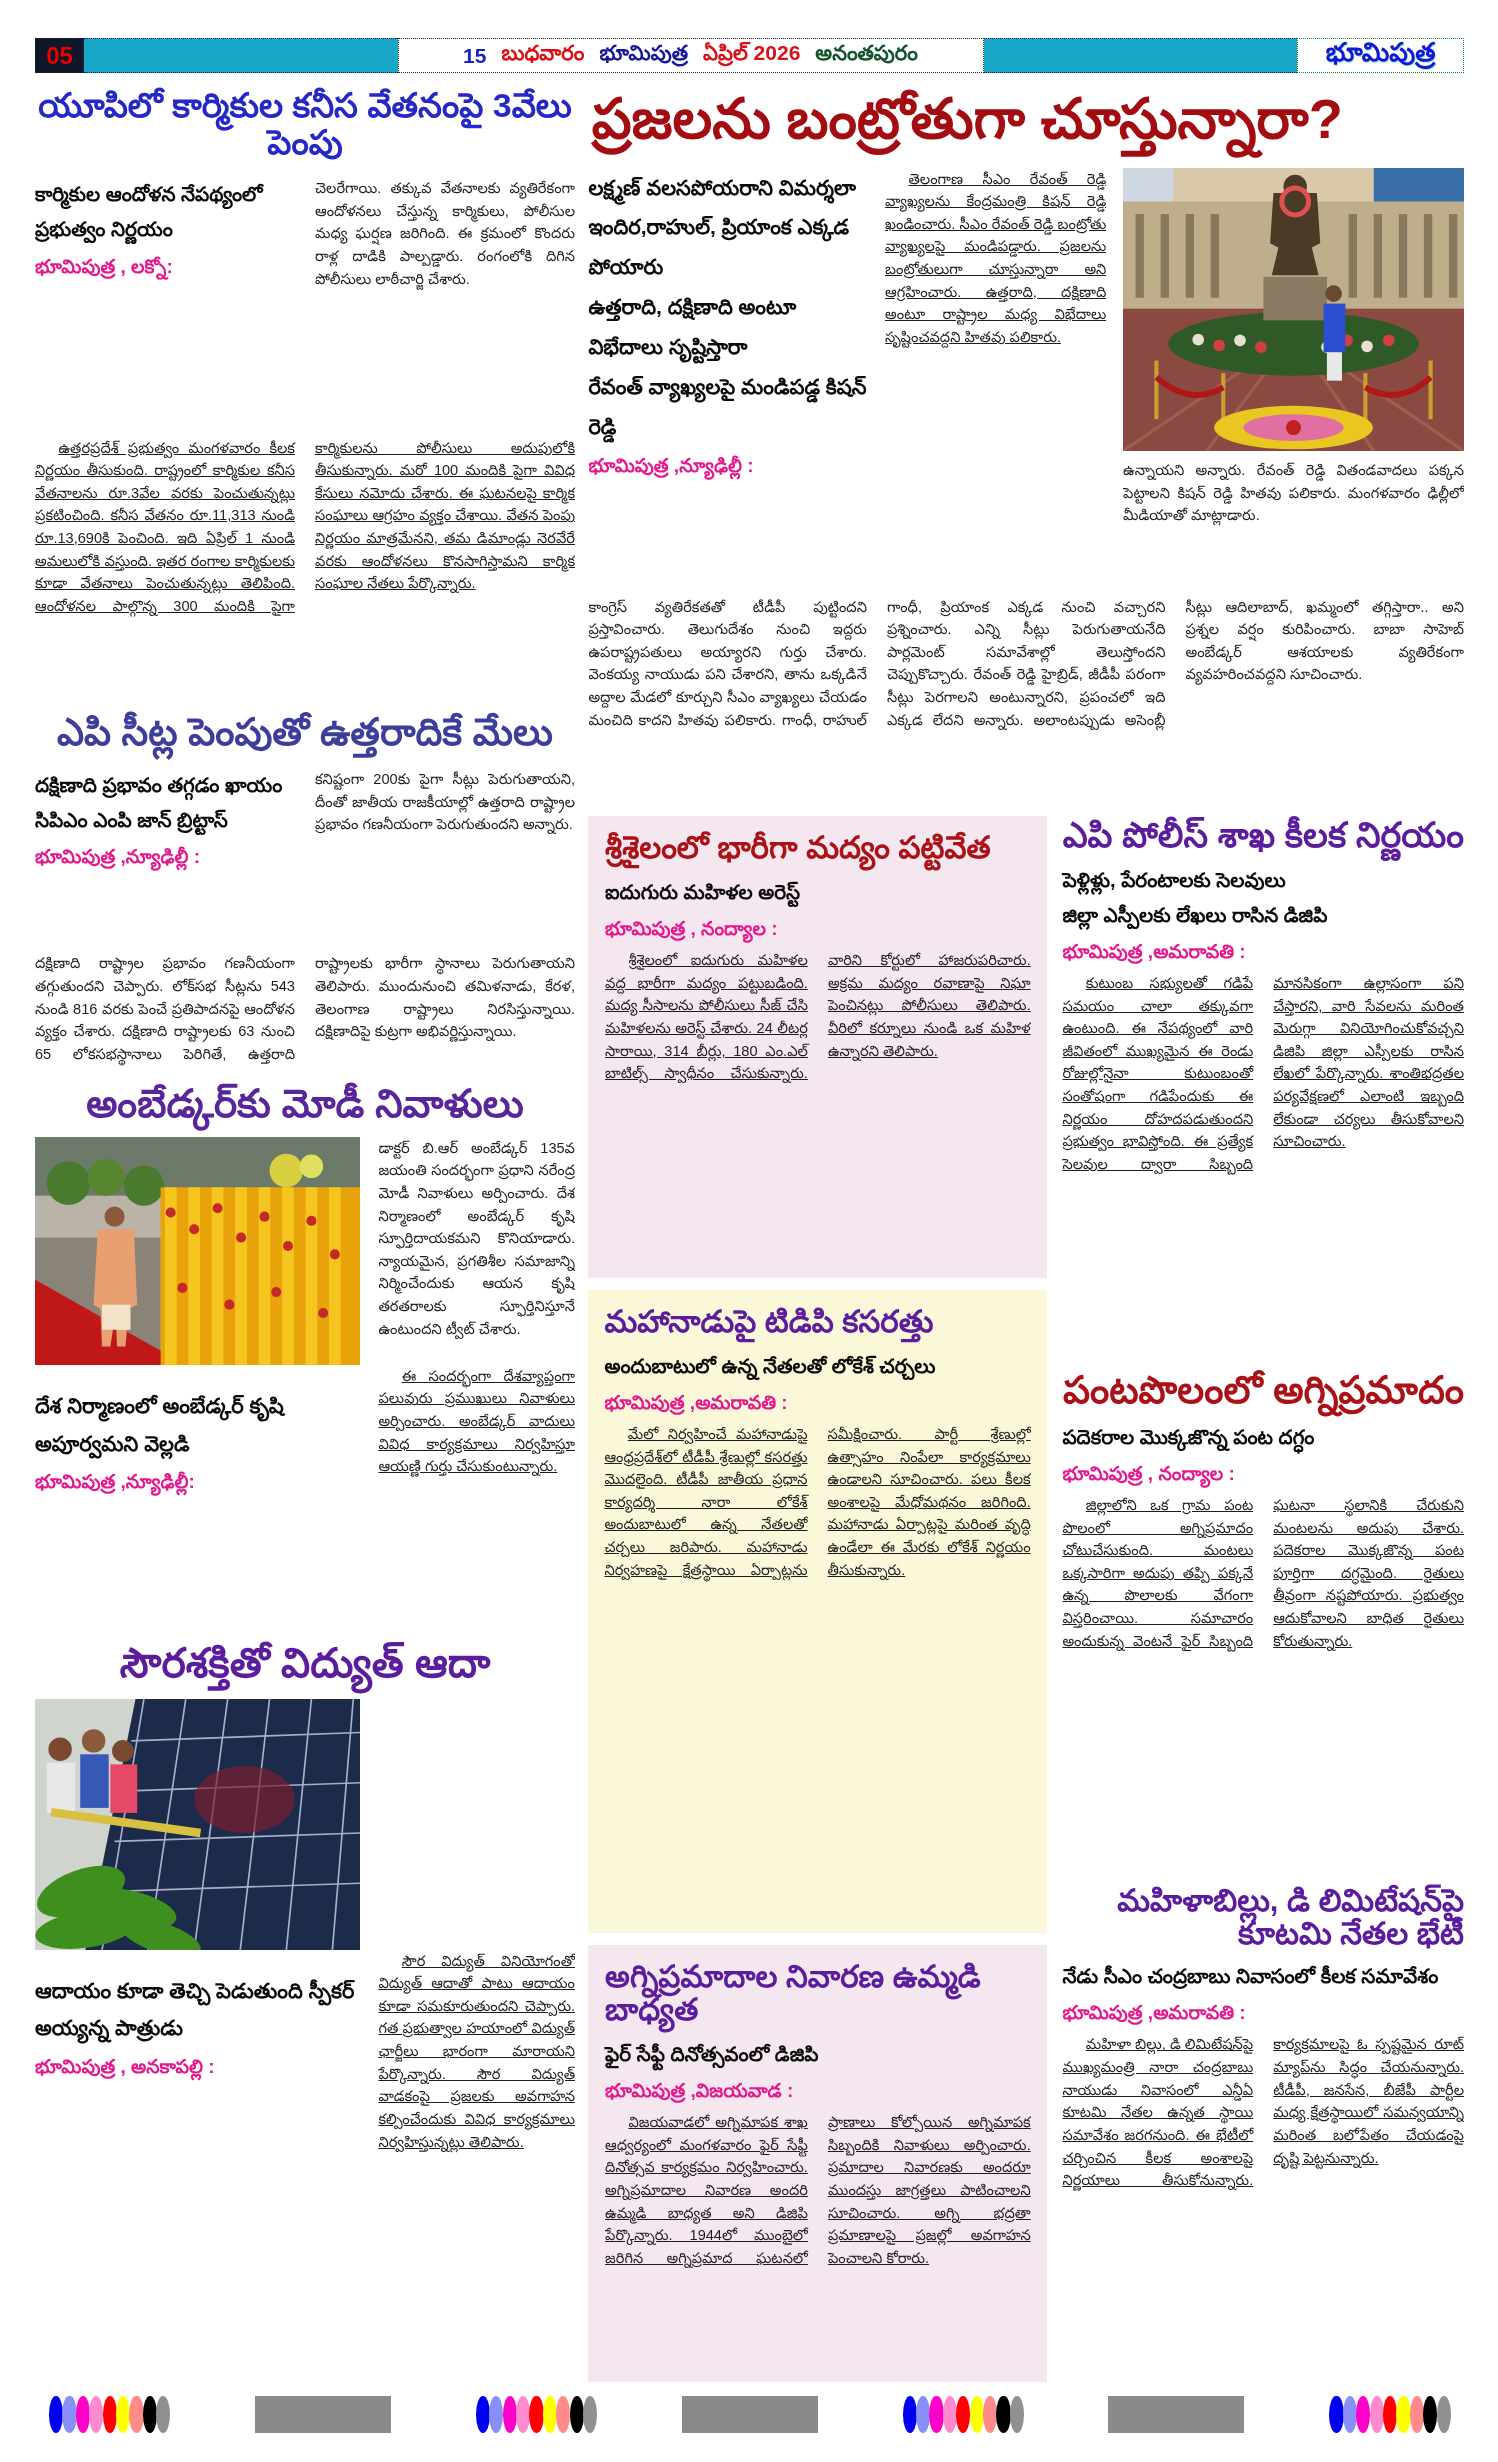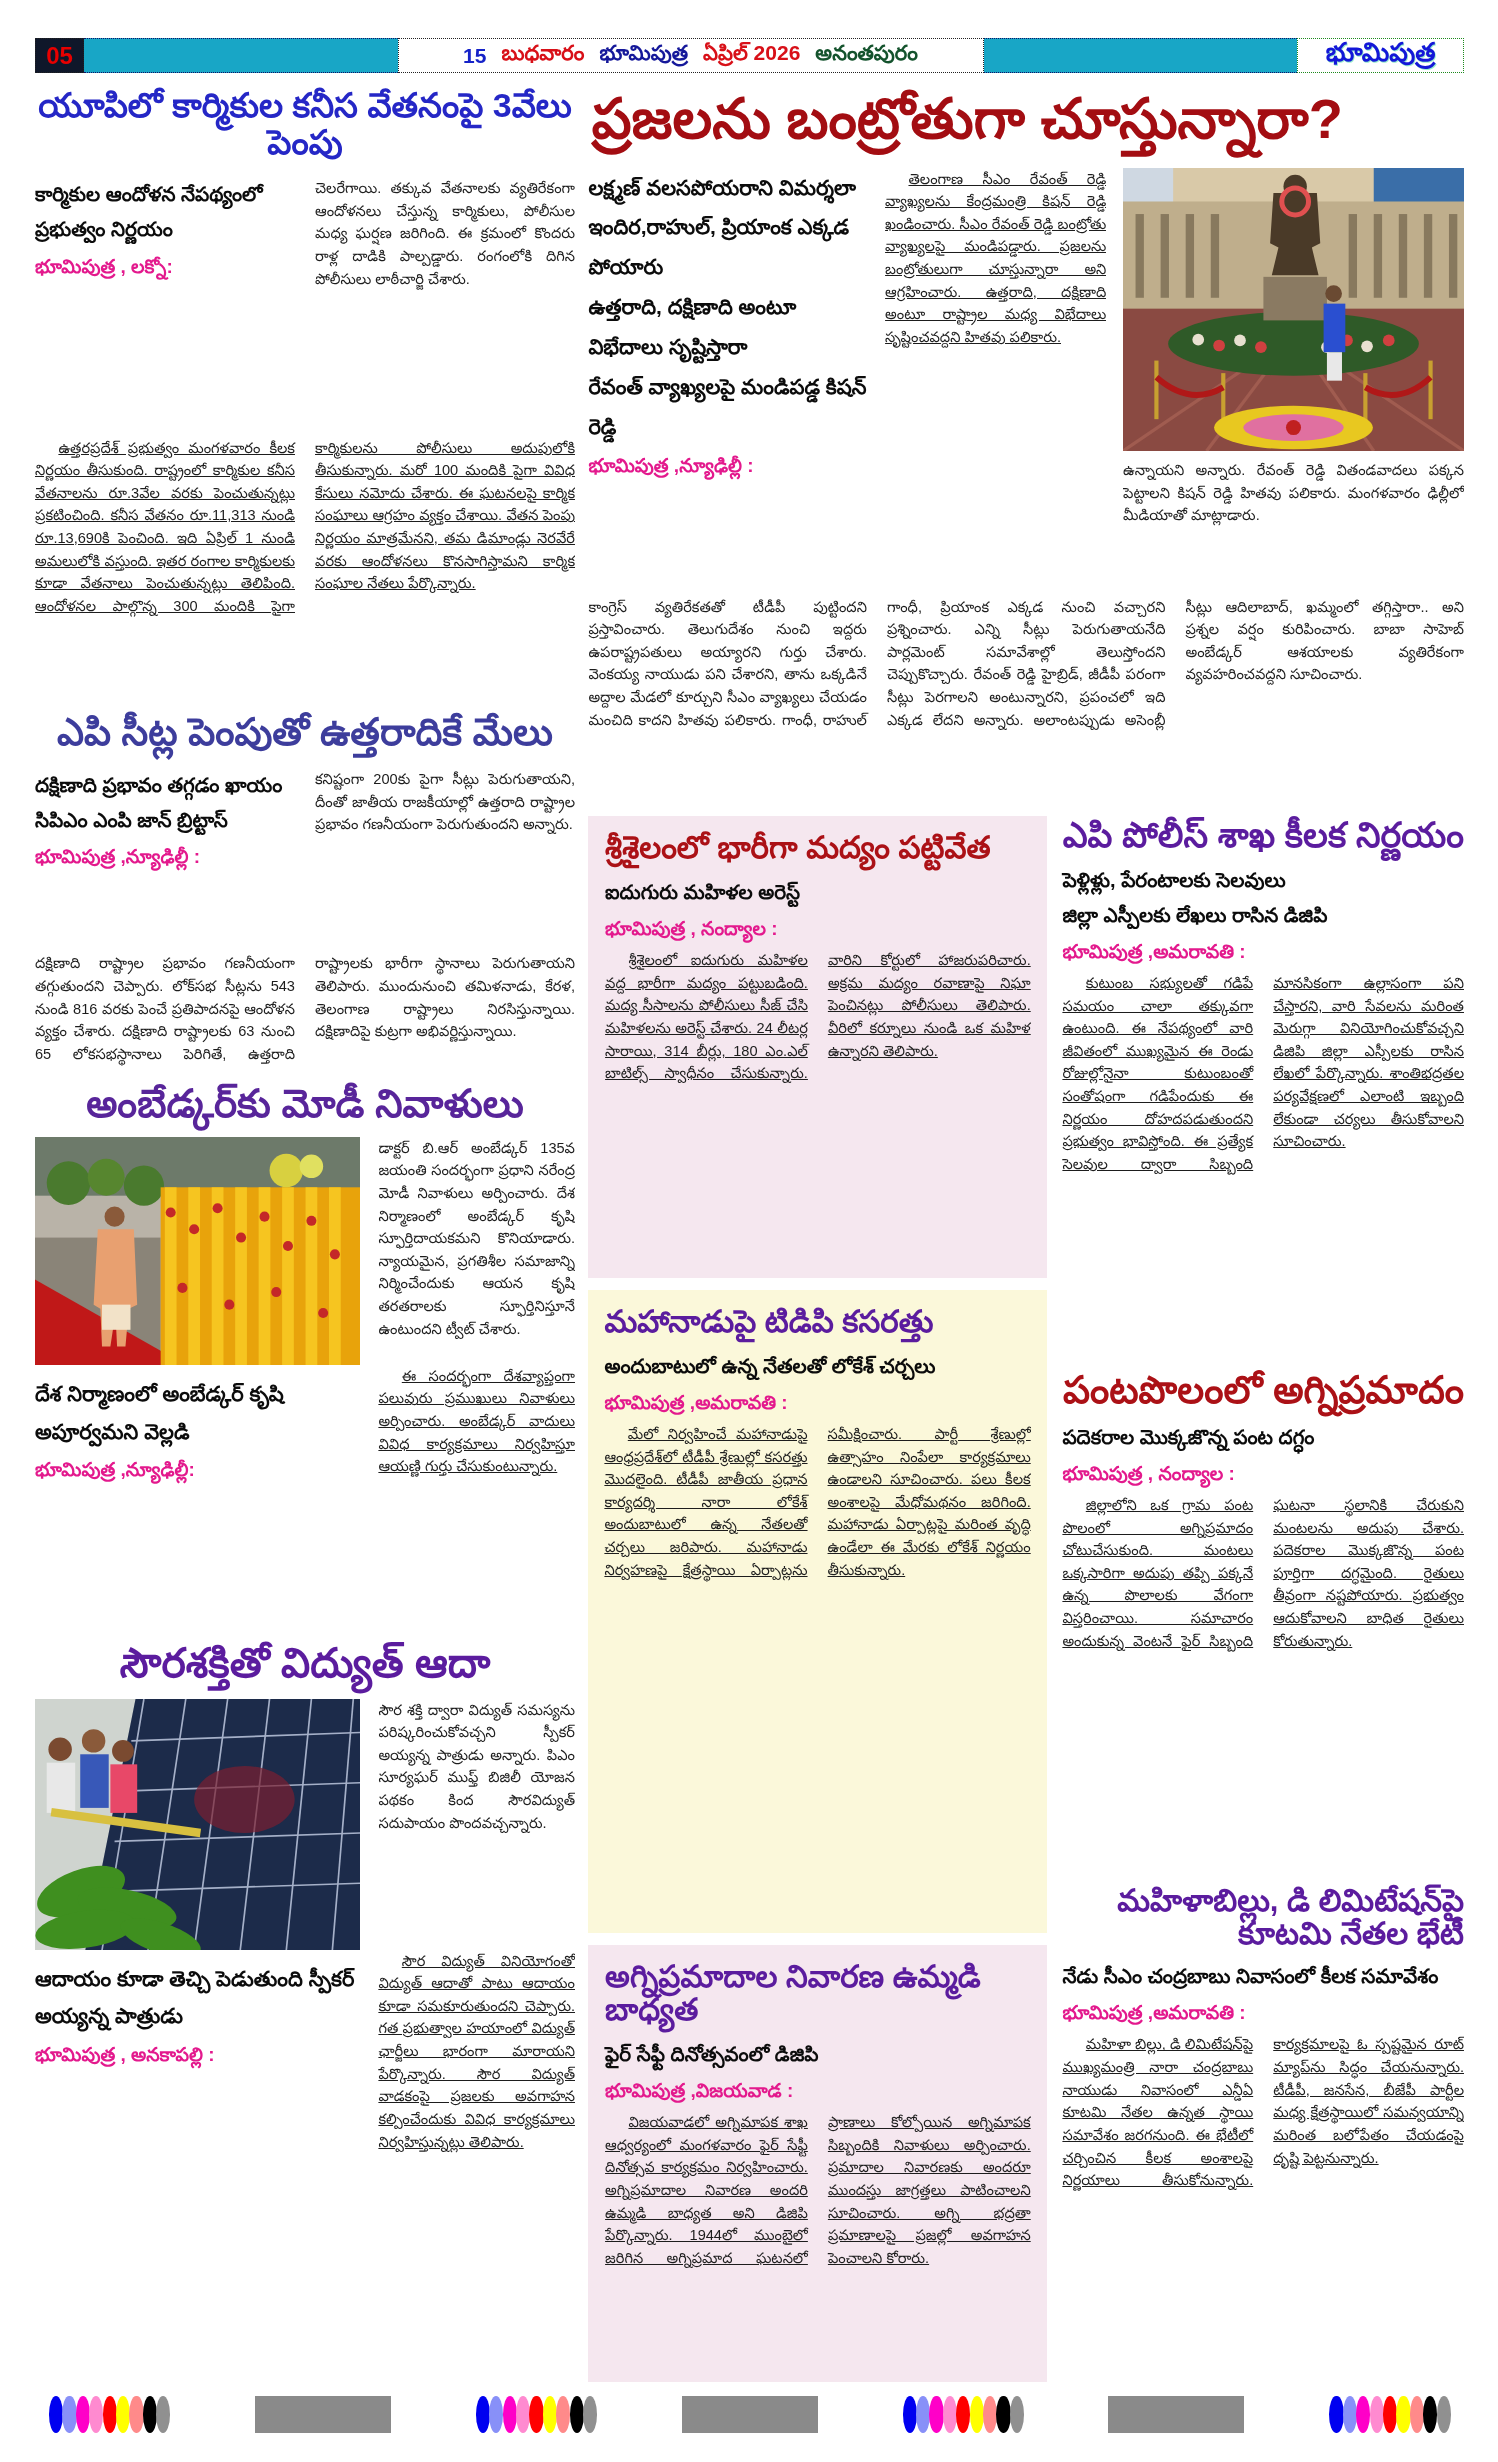--- a/index.html
+++ b/index.html
@@ -42,21 +42,21 @@
   .a2 .headline { font-size:38px; color:#3d3d9c; text-align:center; margin-bottom:15px; }
   .a2 .split { height:176px; overflow:hidden; }
   .a2 .body.rest { flex:1; }
 
   .a3 { height:548px; display:flex; flex-direction:column; }
   .a3 .headline { font-size:39px; color:#58259a; text-align:center; margin-bottom:11.7px; }
   .figrow { display:grid; grid-template-columns:325px 1fr; gap:18.4px; }
   .a3 .figrow.r1 { height:228px; }
   .a3 .figrow.r2 { flex:1; overflow:hidden; }
   figure svg { display:block; width:100%; height:100%; }
-  .caption { font-size:21px; font-weight:bold; line-height:1.8; color:#0c0c0c; padding-top:10px; }
+  .caption { font-size:21px; font-weight:bold; line-height:1.8; color:#0c0c0c; padding-top:22px; }
 
   .a4 { flex:1; display:flex; flex-direction:column; }
   .a4 .headline { font-size:41px; color:#5b1c9e; text-align:center; margin-bottom:13.4px; }
   .a4 .figrow.r1 { height:251px; }
   .a4 .figrow.r2 { flex:1; overflow:hidden; }
 
   
   .main-art { height:721px; display:flex; flex-direction:column; }
   .main-art .headline { font-size:56px; color:#a30d12; margin:1.7px 0 18.4px 3.3px; }
   .main-grid { display:grid; grid-template-columns:280px 1fr 341px; gap:16.7px; height:418px; }
@@ -227,21 +227,20 @@
                 <rect x="90" y="78" width="32" height="58" fill="#e84868"></rect>
               <rect x="20" y="130" width="180" height="10" fill="#d8c040" transform="rotate(8 20 130)"></rect>
               <g fill="#3f8f1f">
                 <ellipse cx="55" cy="230" rx="55" ry="26" transform="rotate(-20 55 230)"></ellipse>
                 <ellipse cx="110" cy="250" rx="60" ry="22" transform="rotate(12 110 250)"></ellipse>
                 <ellipse cx="60" cy="275" rx="60" ry="22" transform="rotate(-8 60 275)"></ellipse>
                 <ellipse cx="150" cy="285" rx="50" ry="18" transform="rotate(18 150 285)"></ellipse>
               </g>
             </svg>
           </figure>
-          <p class="body">సౌర శక్తి ద్వారా విద్యుత్ సమస్యను పరిష్కరించుకోవచ్చని స్పీకర్ అయ్యన్న పాత్రుడు అన్నారు. పిఎం సూర్యఘర్ ముఫ్త్ బిజిలీ యోజన పథకం కింద సౌరవిద్యుత్ సదుపాయం పొందవచ్చన్నారు.</p>
         </div>
         <div class="figrow r2">
           <div>
             <p class="caption">ఆదాయం కూడా తెచ్చి పెడుతుంది స్పీకర్ అయ్యన్న పాత్రుడు</p>
             <p class="byline">భూమిపుత్ర , అనకాపల్లి :</p>
           </div>
           <p class="body indent">సౌర విద్యుత్ వినియోగంతో విద్యుత్ ఆదాతో పాటు ఆదాయం కూడా సమకూరుతుందని చెప్పారు. గత ప్రభుత్వాల హయాంలో విద్యుత్ ఛార్జీలు భారంగా మారాయని పేర్కొన్నారు. సౌర విద్యుత్ వాడకంపై ప్రజలకు అవగాహన కల్పించేందుకు వివిధ కార్యక్రమాలు నిర్వహిస్తున్నట్లు తెలిపారు.</p>
         </div>
       </article>
     </div>

